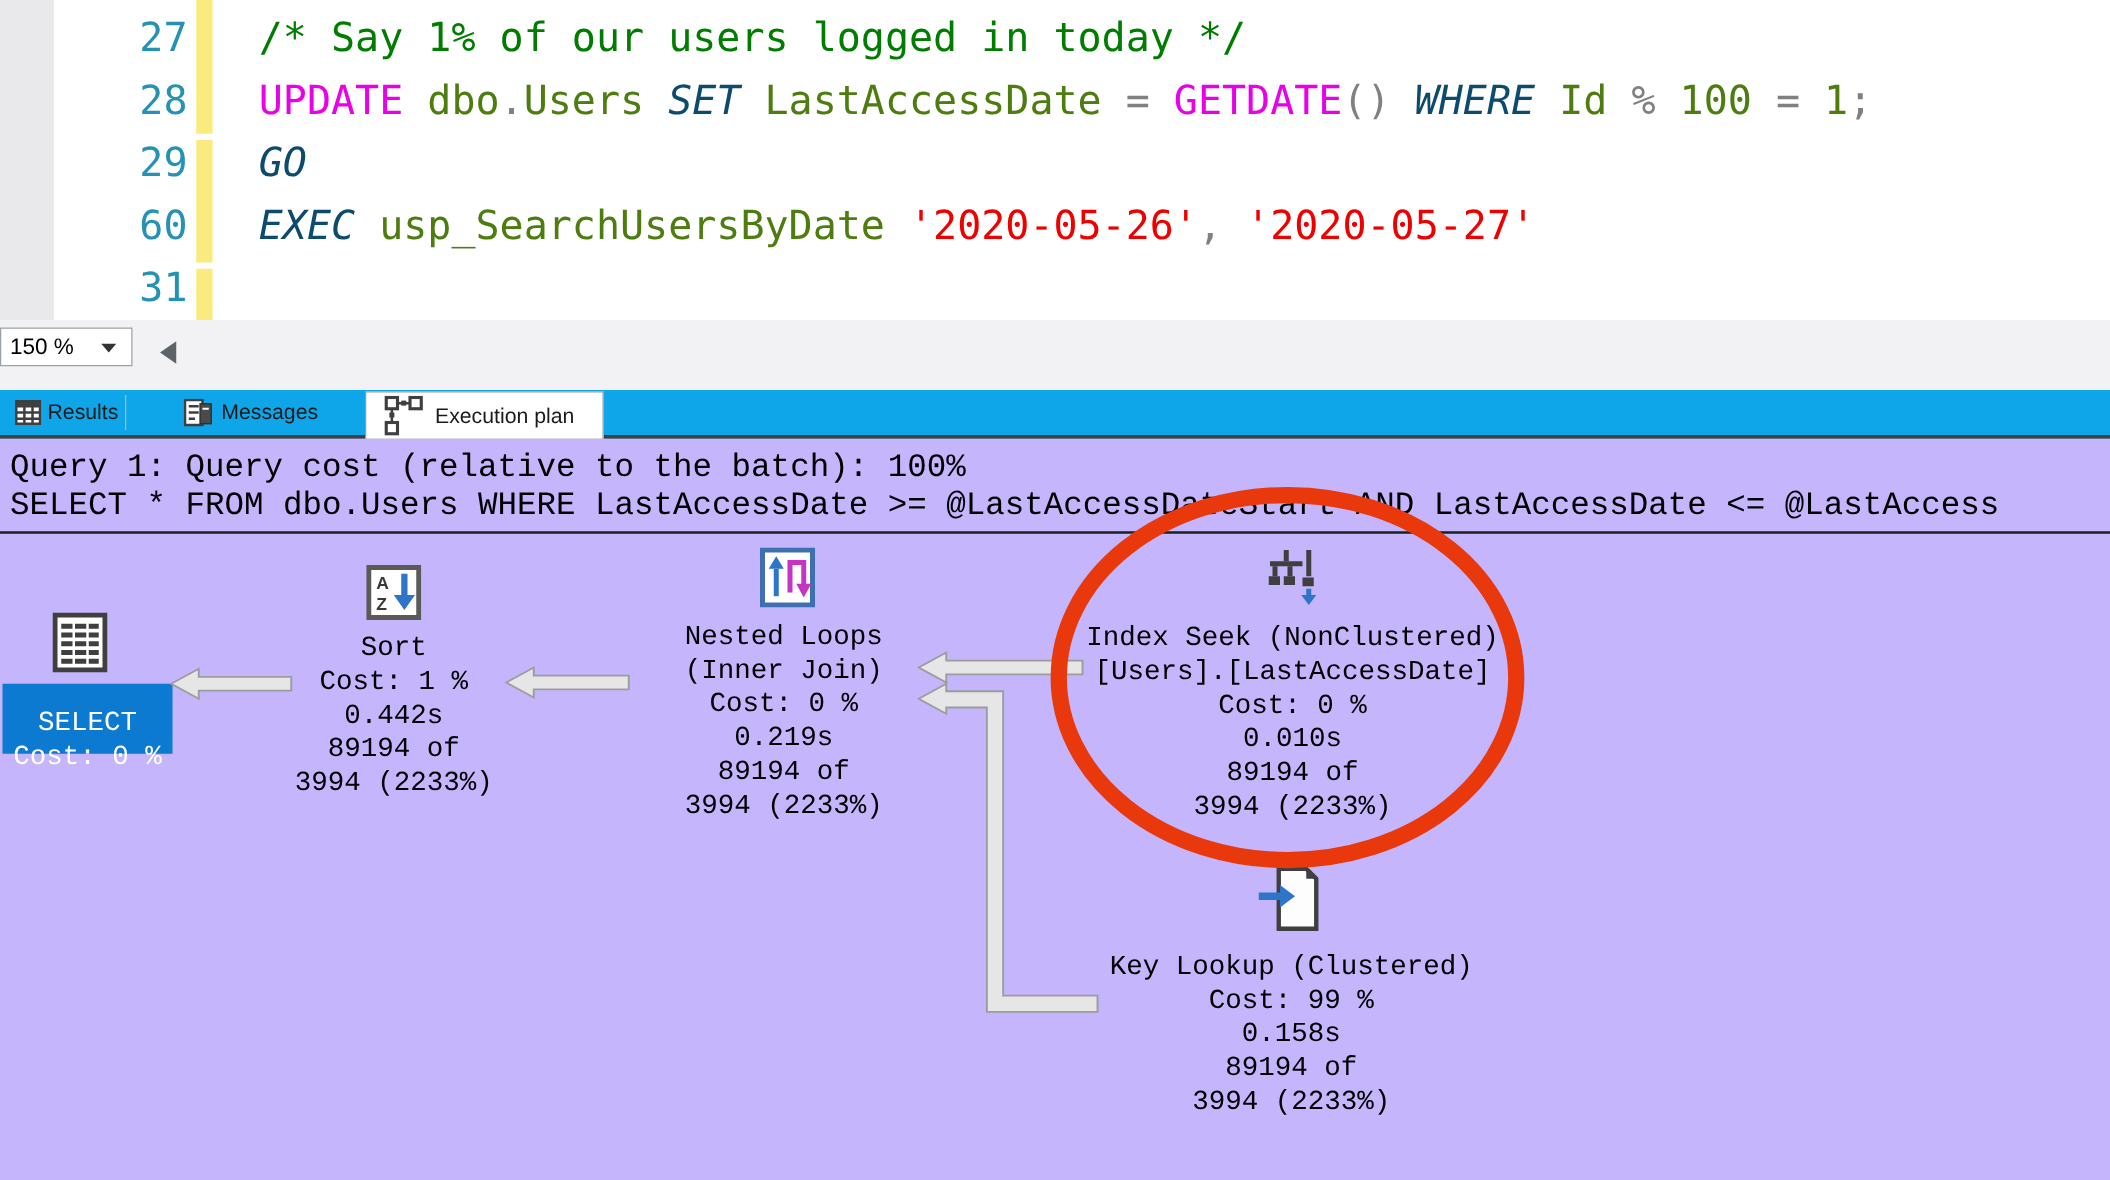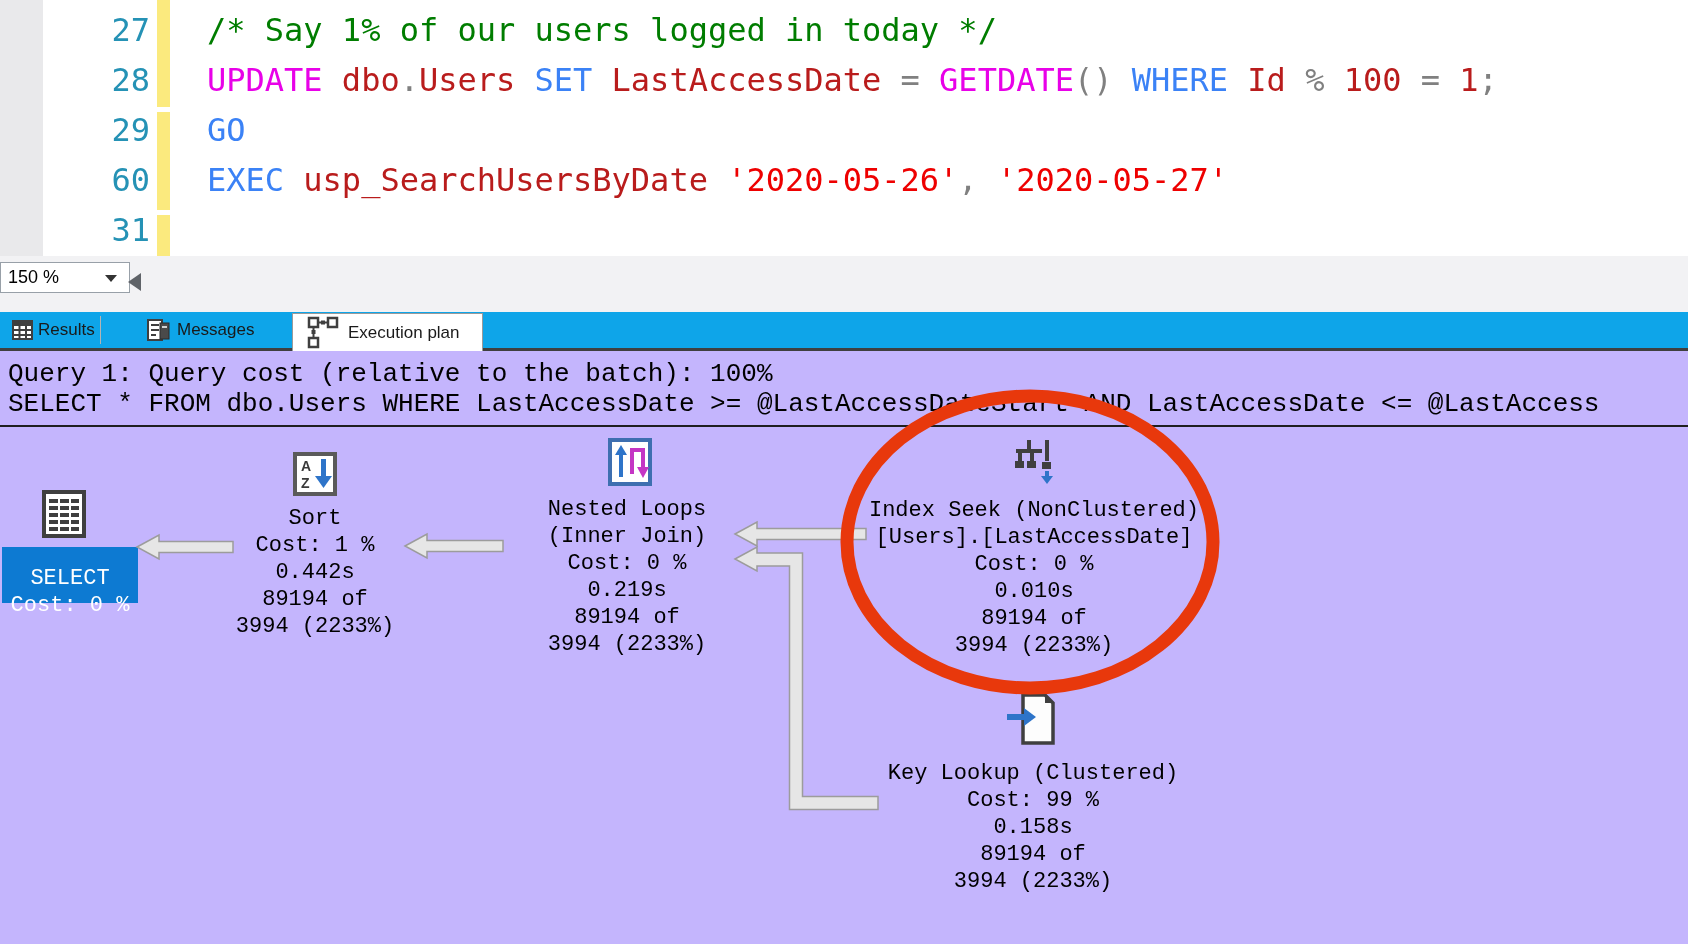--- a/index.html
+++ b/index.html
@@ -10,26 +10,26 @@
   
   .editor { position:absolute; left:0; top:0; width:1688px; height:256px; background:#fff; overflow:hidden; }
   .gutter-bg { position:absolute; left:0; top:0; width:43px; height:256px; background:#e9e9eb; }
   .change-bar { position:absolute; left:157px; width:13px; background:#fbea7e; }
   .cb1 { top:0; height:107px; } .cb2 { top:112px; height:98px; } .cb3 { top:215px; height:41px; }
   #code-lines { position:absolute; left:0; top:6px; width:1688px;
                 font-family:"DejaVu Sans Mono", monospace; font-size:32px; }
   .code-row { position:relative; height:50px; }
   .line-num { position:absolute; left:0; top:5px; width:150px; text-align:right; color:#2592b5; }
   .code-text { position:absolute; left:207px; top:5px; white-space:pre; color:#000; }
-  .tok-comment { color:#007d00; } .tok-magenta { color:#e801e8; } .tok-blue { color:#3b82f6; }
-  .tok-gray { color:#808080; } .tok-string { color:#ee0000; } .tok-plain { color:#b91c1c;text-align:center; }
+  .tok-comment { color:#007d00; } .tok-magenta { color:#e801e8; } .tok-blue { color:#0c4a6e;font-style:italic; }
+  .tok-gray { color:#808080; } .tok-string { color:#ee0000; } .tok-plain { color:#4d7c0f;text-align:center; }
 
   
   .hscroll { position:absolute; left:0; top:256px; width:1688px; height:56px; background:#f2f2f4; }
-  .zoom-box { position:absolute; left:0; top:6px; width:130px; height:31px; background:#fff;
+  .zoom-box { position:absolute; left:0; top:6px; width:106px; height:31px; background:#fff;
               border:1px solid #98a0a8; font-size:18px; color:#000; }
   .zoom-box .zoom-val { position:absolute; left:7px; top:4px; }
   .caret-down { position:absolute; right:12px; top:12px; width:0; height:0;
                 border-left:6px solid transparent; border-right:6px solid transparent;
                 border-top:7px solid #333; }
   .scroll-left { position:absolute; left:128px; top:17px; width:0; height:0;
                  border-top:9px solid transparent; border-bottom:9px solid transparent;
                  border-right:13px solid #5f6368; }
 
   

